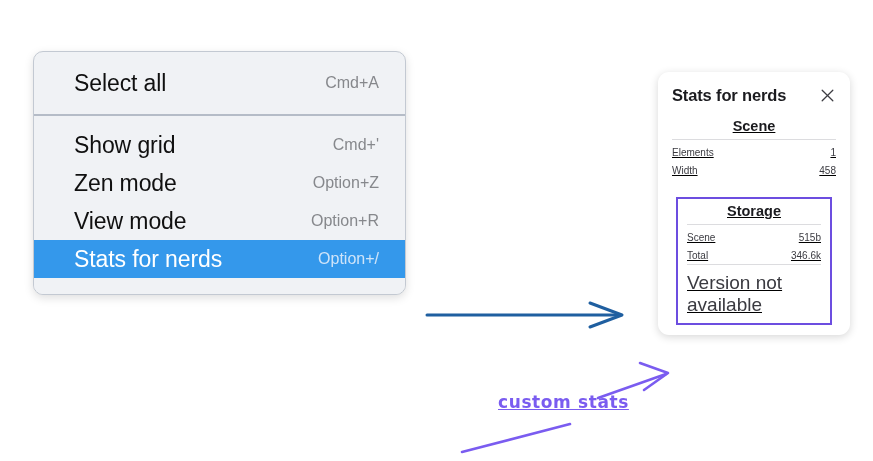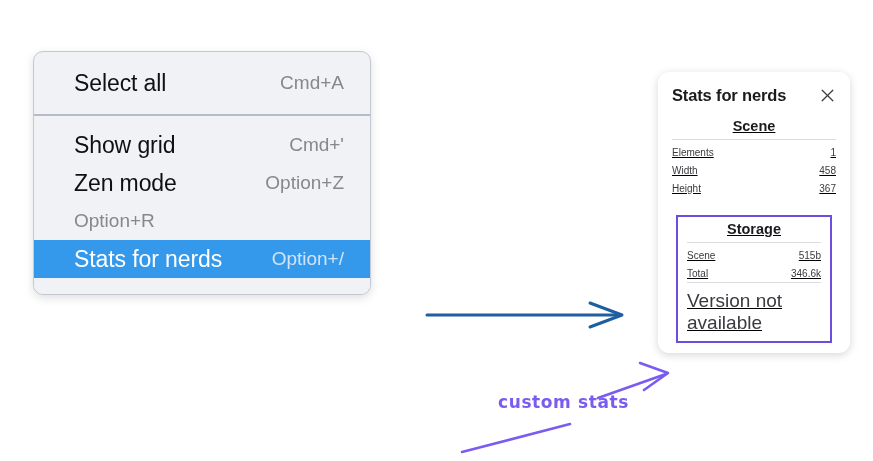--- a/index.html
+++ b/index.html
@@ -14,21 +14,21 @@
     overflow: hidden;
     font-family: "Liberation Sans", sans-serif;
     -webkit-font-smoothing: antialiased;
   }
 
   
   #context-menu {
     position: absolute;
     left: 33px;
     top: 51px;
-    width: 338px;
+    width: 373px;
     background: #f0f2f5;
     border: 1px solid #c3c9d2;
     border-radius: 10px;
     box-shadow: 0 3px 10px rgba(0,0,0,0.13);
     overflow: hidden;
     box-sizing: border-box;
   }
   .menu-group {
     padding: 0;
   }
@@ -53,21 +53,21 @@
     box-sizing: border-box;
     height: 38px;
   }
   .menu-item .label {
     font-size: 23px;
     color: #101010;
     letter-spacing: -0.1px;
     white-space: nowrap;
   }
   .menu-item .shortcut {
-    font-size: 19px;
+    font-size: 16px;
     color: #86888c;
     white-space: nowrap;
   }
   .menu-item.selected {
     background: #3498eb;
   }
   .menu-item.selected .label { color: #ffffff; }
   .menu-item.selected .shortcut { color: #cfe4f9; }
   .menu-foot {
     height: 16px;
@@ -158,20 +158,21 @@
   .ann-text {
     position: absolute;
     left: 498px;
     top: 392px;
     font-family: "DejaVu Sans", sans-serif;
     font-size: 17px;
     font-weight: bold;
     color: #7a5cf0;
     letter-spacing: 0.6px;
     white-space: nowrap;
+    text-decoration: underline;
   }
 </style>
 </head>
 <body>
 
 <div id="context-menu">
 
   <div class="menu-group top">
     <div class="menu-item">
       <span class="label">Select all</span>
@@ -184,20 +185,21 @@
   <div class="menu-group bottom">
     <div class="menu-item">
       <span class="label">Show grid</span>
       <span class="shortcut">Cmd+'</span>
     </div>
     <div class="menu-item">
       <span class="label">Zen mode</span>
       <span class="shortcut">Option+Z</span>
     </div>
     <div class="menu-item">
+      <span class="label">View mode</span>
       <span class="shortcut">Option+R</span>
     </div>
     <div class="menu-item selected">
       <span class="label">Stats for nerds</span>
       <span class="shortcut">Option+/</span>
     </div>
   </div>
   <div class="menu-foot"></div>
 </div>
 
@@ -218,24 +220,20 @@
     <div>
       <div class="section-head">Scene</div>
       <div class="head-rule"></div>
       <div class="stat-row">
         <span class="k">Elements</span>
         <span class="v">1</span>
       </div>
       <div class="stat-row">
         <span class="k">Width</span>
         <span class="v">458</span>
-      </div>
-      <div class="stat-row">
-        <span class="k">Height</span>
-        <span class="v">367</span>
       </div>
     </div>
 
     <div class="custom-box">
 
       <div>
         <div class="section-head">Storage</div>
         <div class="head-rule"></div>
         <div class="stat-row">
           <span class="k">Scene</span>

